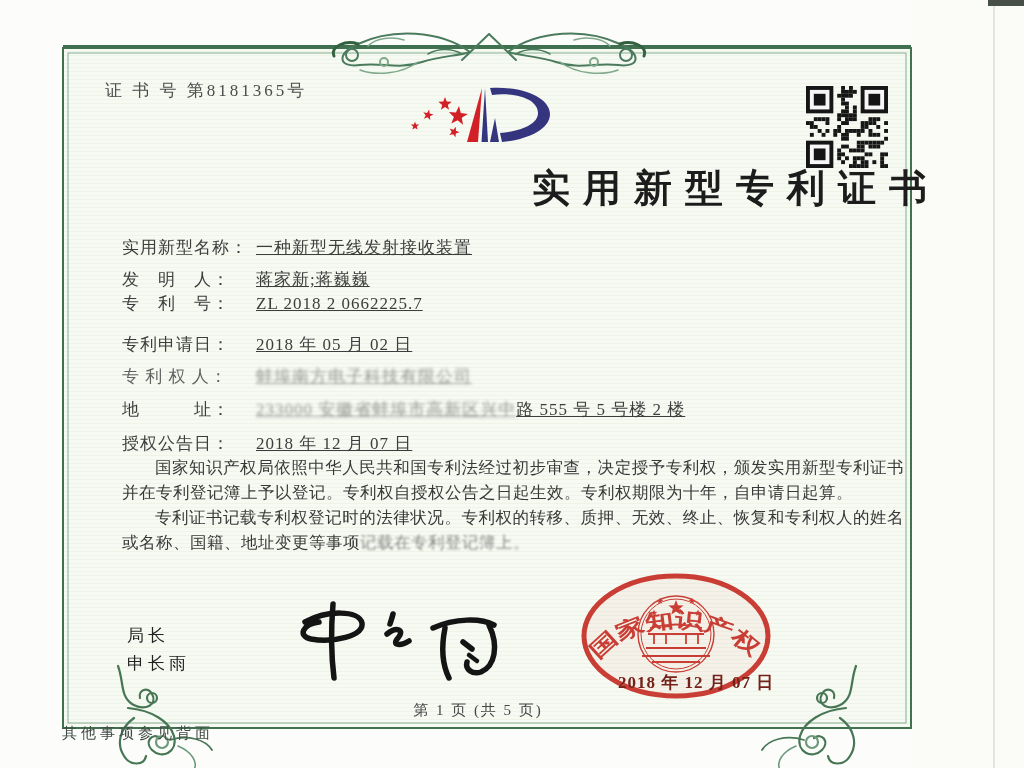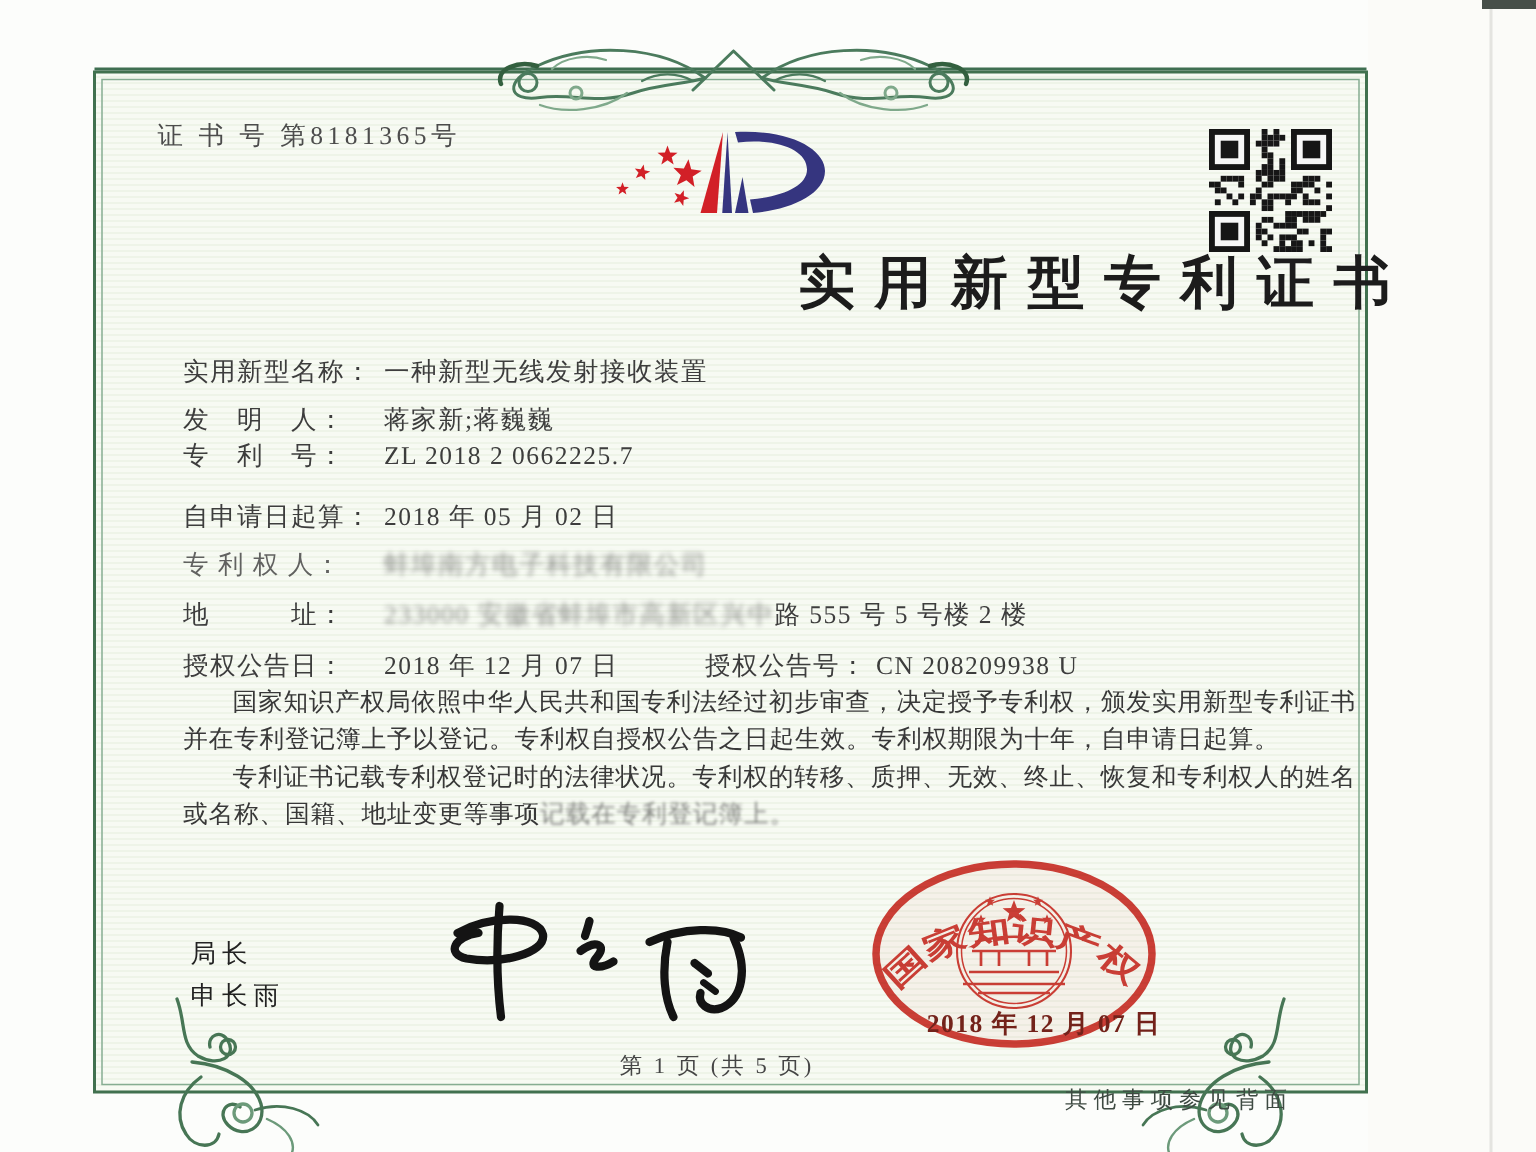--- a/index.html
+++ b/index.html
@@ -18,41 +18,41 @@
   .edge-line{left:993px;top:0;width:2px;height:768px;background:#e4e4e0;}
   .edge-mark{left:988px;top:0;width:36px;height:6px;background:#474f49;}
   svg{display:block;}
   .cert-no{
     left:95px;top:79px;font-size:17px;letter-spacing:3px;color:#4c4c4c;margin-left:10px;
   }
   .title{
     left:90px;top:163px;width:850px;text-align:right;
     font-size:38px;font-weight:700;letter-spacing:13px;color:#1c1c1c;
   }
-  .row{left:122px;width:790px;height:24px;font-size:17px;color:#3d3d3d;white-space:nowrap;}
+  .row{left:122px;width:790px;height:24px;font-size:17px;color:#3d3d3d;white-space:nowrap;text-decoration:underline;}
   .row .lab{display:inline-block;min-width:134px;letter-spacing:1px;}
   .row .val{letter-spacing:1px;}
   .grp2{position:absolute;left:348px;top:0;}
   .obscured{filter:blur(1.6px);opacity:.55;}
   .obscured-light{filter:blur(1px);opacity:.6;}
   .para{
     left:122px;width:782px;font-size:16.5px;line-height:25px;color:#383838;
     text-align:justify;text-indent:2em;letter-spacing:.5px;
   }
   .director{left:127px;font-size:17px;color:#222;letter-spacing:4px;}
   .seal-date{
     left:598px;top:671px;width:196px;text-align:center;
     font-size:17px;font-weight:700;color:#73221a;letter-spacing:1px;
   }
   .page-ind{
     left:62px;top:701px;width:832px;text-align:center;
     font-size:15px;color:#454545;letter-spacing:2px;
   }
   .footer-note{
-    left:62px;top:724px;width:800px;text-align:right;
+    left:62px;top:724px;width:800px;text-align:left;
     font-size:15px;color:#3e4a42;letter-spacing:4px;
   }
   .seal-wrap{mix-blend-mode:multiply;opacity:.93;}
 </style>
 </head>
 <body>
 
 <div>
 
   <div class="abs right-strip"></div>
@@ -253,33 +253,30 @@
   <div class="abs row" style="top:236px">
     <span class="lab">实用新型名称：</span><span class="val">一种新型无线发射接收装置</span>
   </div>
   <div class="abs row" style="top:268px">
     <span class="lab">发　明　人：</span><span class="val">蒋家新;蒋巍巍</span>
   </div>
   <div class="abs row" style="top:292px">
     <span class="lab">专　利　号：</span><span class="val">ZL 2018 2 0662225.7</span>
   </div>
   <div class="abs row" style="top:333px">
-    <span class="lab">自申请日起算：</span><span class="val">2018 年 05 月 02 日</span>
+    <span class="lab">专利申请日：</span><span class="val">2018 年 05 月 02 日</span>
   </div>
   <div class="abs row" style="top:365px">
     <span class="lab" style="opacity:.8">专 利 权 人：</span><span class="val obscured">蚌埠南方电子科技有限公司</span>
   </div>
   <div class="abs row" style="top:398px">
     <span class="lab">地　　　址：</span><span class="val obscured">233000 安徽省蚌埠市高新区兴中</span><span class="val">路 555 号 5 号楼 2 楼</span>
   </div>
   <div class="abs row" style="top:432px">
     <span class="lab">授权公告日：</span><span class="val">2018 年 12 月 07 日</span>
-    <span class="grp2">
-      <span class="lab" style="min-width:0;margin-right:6px">授权公告号：</span><span class="val">CN 208209938 U</span>
-    </span>
   </div>
 
   <div class="abs para" style="top:455px">国家知识产权局依照中华人民共和国专利法经过初步审查，决定授予专利权，颁发实用新型专利证书并在专利登记簿上予以登记。专利权自授权公告之日起生效。专利权期限为十年，自申请日起算。</div>
   <div class="abs para" style="top:505px">
     <span>专利证书记载专利权登记时的法律状况。专利权的转移、质押、无效、终止、恢复和专利权人的姓名或名称、国籍、地址变更等事项</span><span class="obscured-light">记载在专利登记簿上。</span>
   </div>
 
   <div class="abs director" style="top:624px">局长</div>
   <div class="abs director" style="top:652px">申长雨</div>
 

